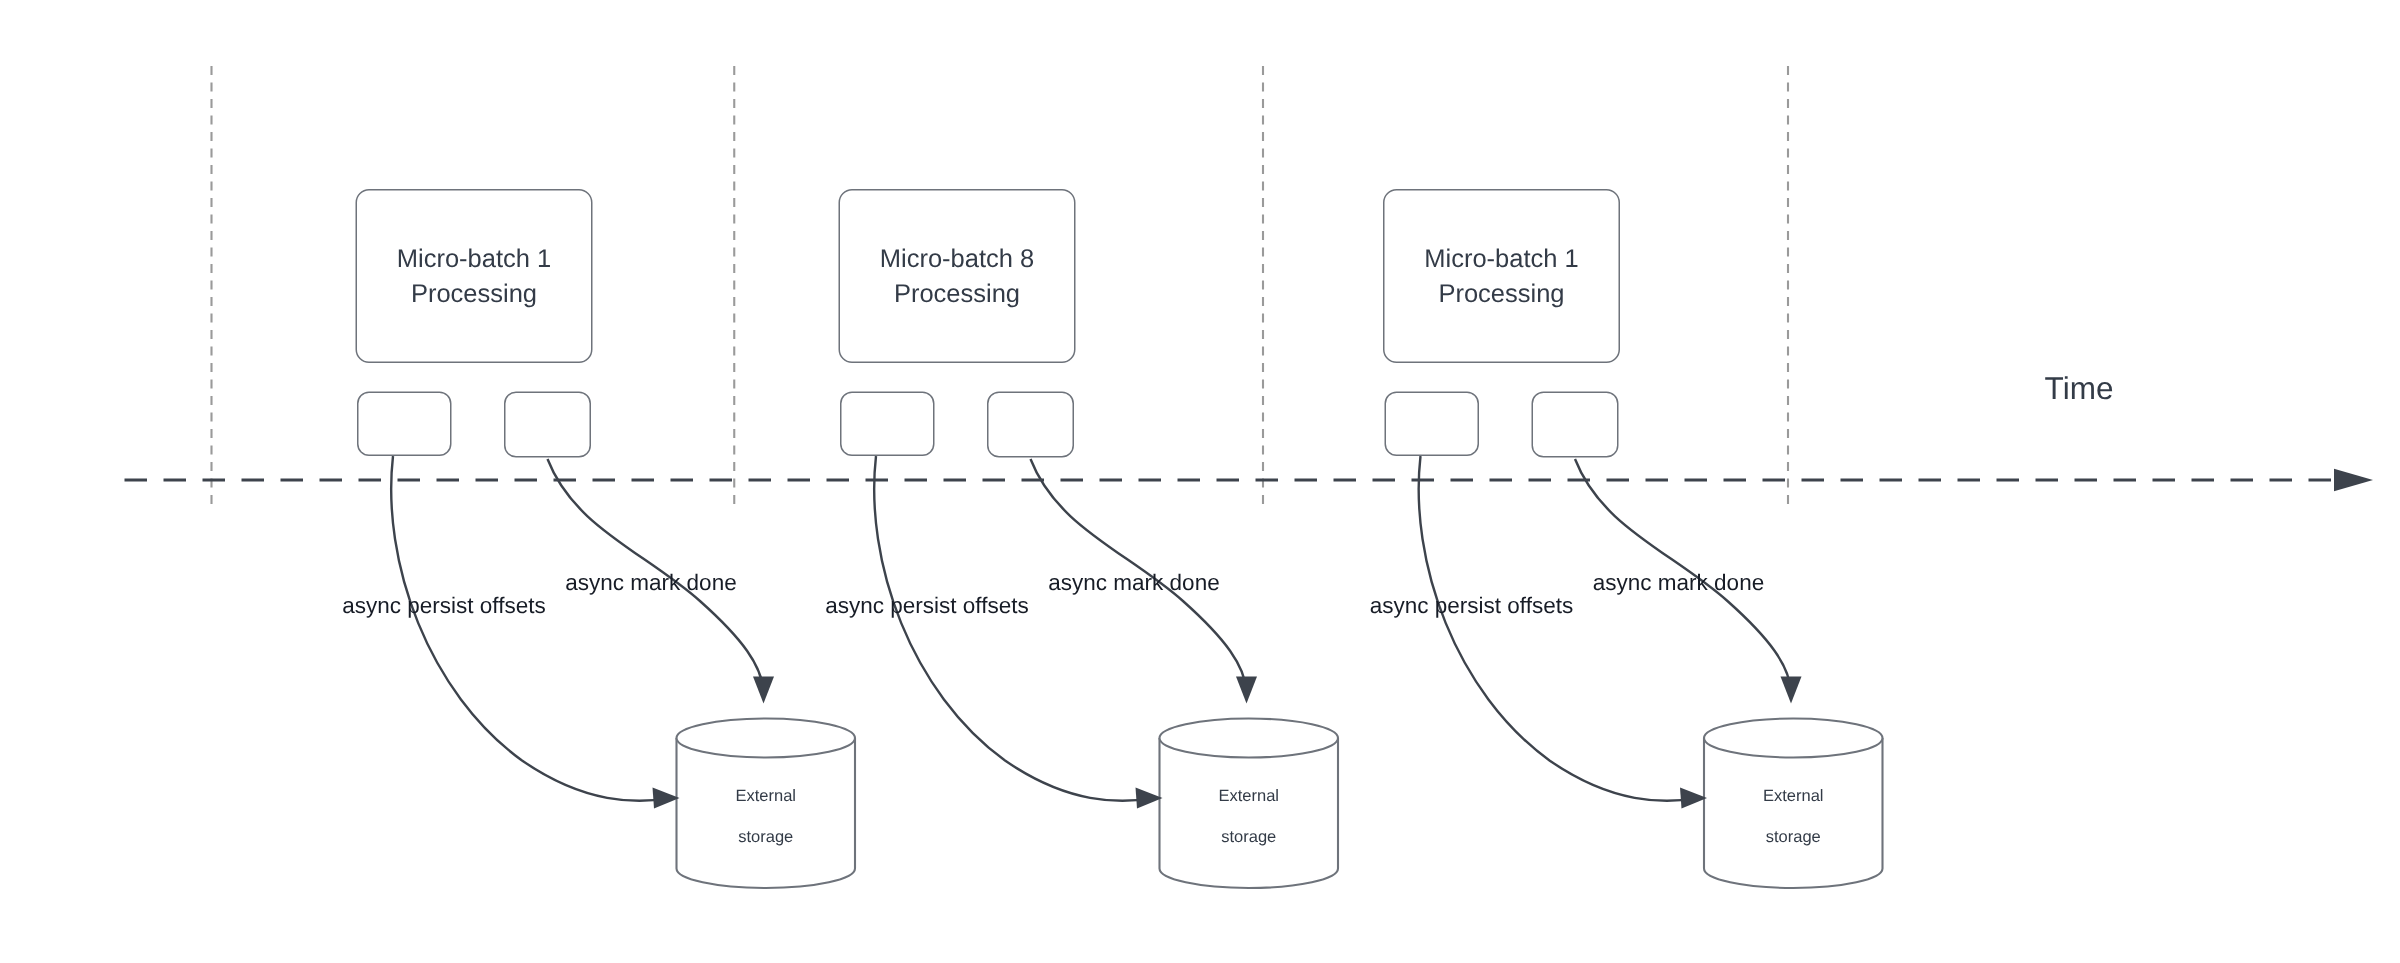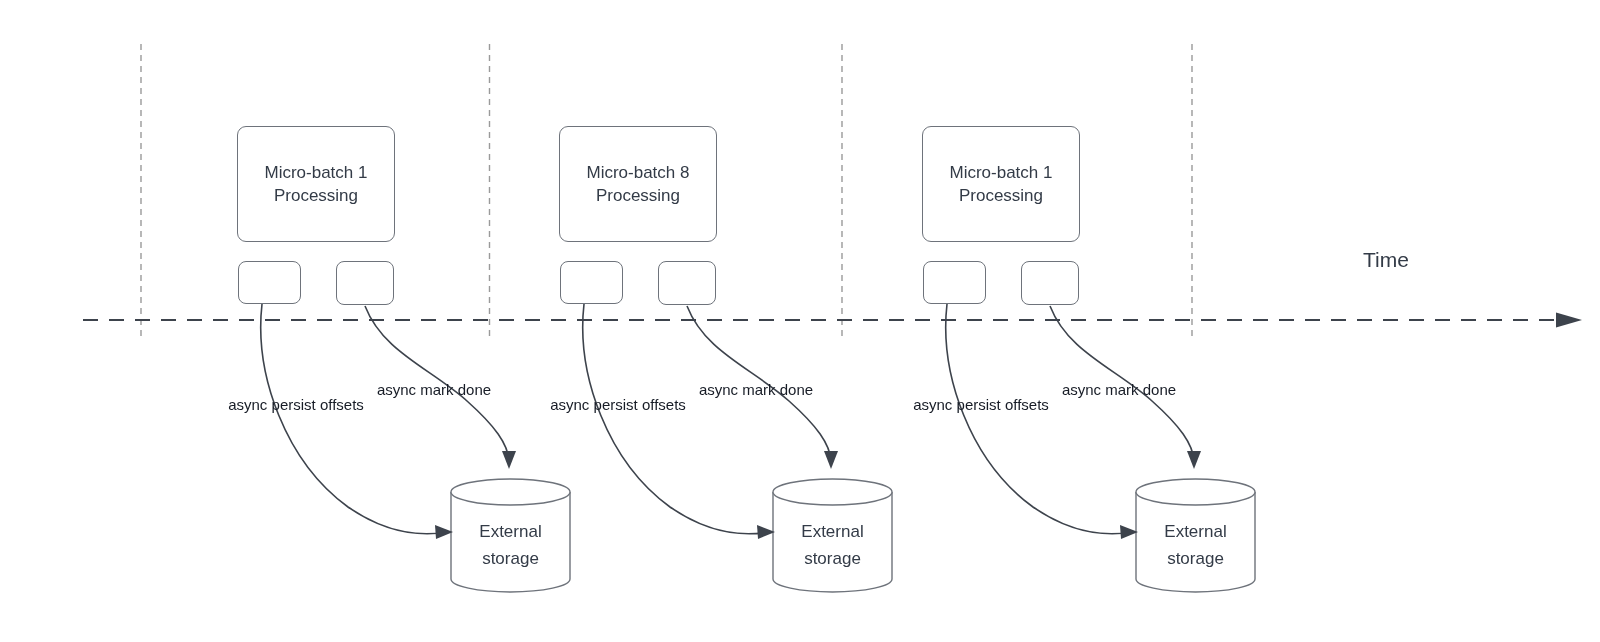--- a/index.html
+++ b/index.html
@@ -45,21 +45,21 @@
 
   .arrow-label{
     transform:translate(-50%,-50%);
     font-size:15px;font-weight:normal;color:var(--color-arrow-label-text);white-space:nowrap;
   }
   .persist-label{left:calc(296px + var(--dx));top:404px;}
   .done-label{left:calc(434px + var(--dx));top:389px;}
 
   .storage-text{
     left:calc(451px + var(--dx));top:518px;width:119px;text-align:center;
-    font-size:17px;line-height:27px;color:var(--color-shape-text);
+    font-size:11px;line-height:27px;color:var(--color-shape-text);
   }
   .storage-text span{display:block;}
 
   .time-label{
     left:1386px;top:260px;transform:translate(-50%,-50%);
     font-size:21px;color:var(--color-shape-text);white-space:nowrap;
   }
 </style>
 </head>
 <body>

